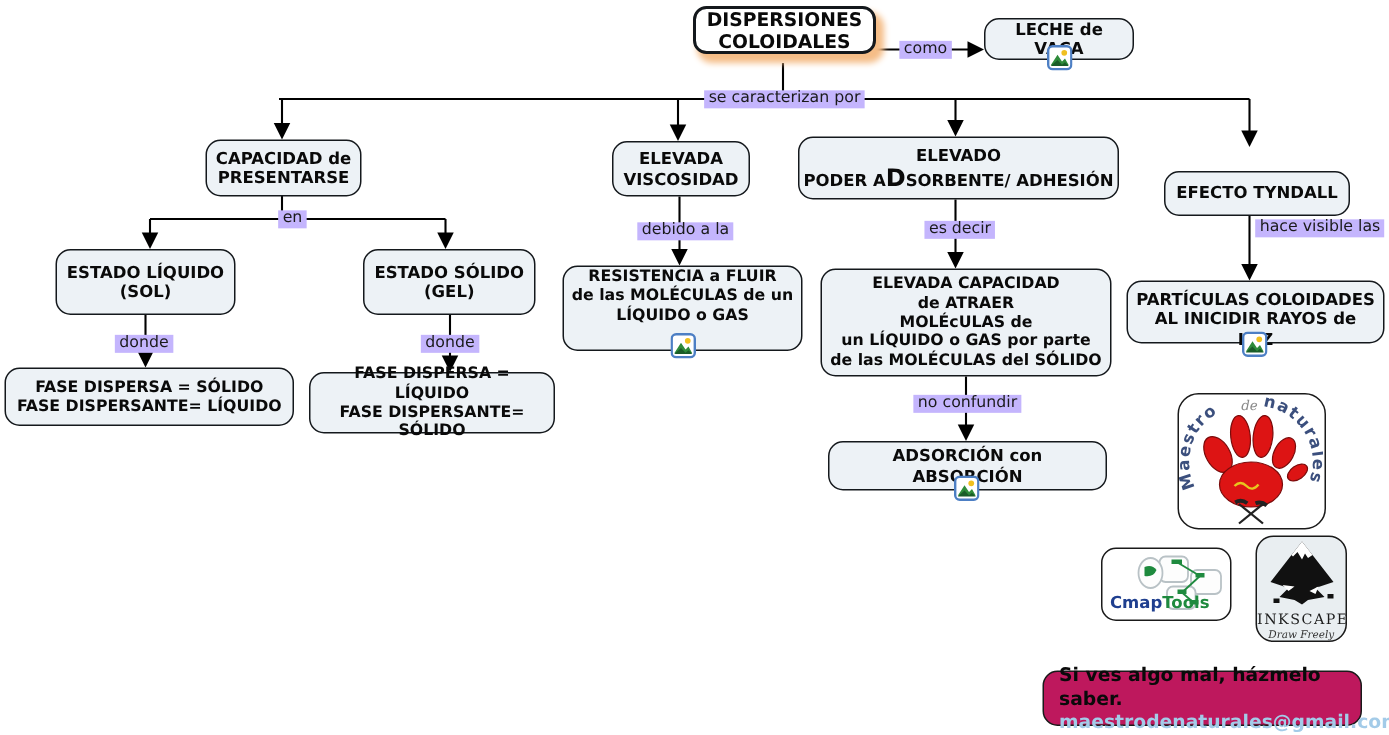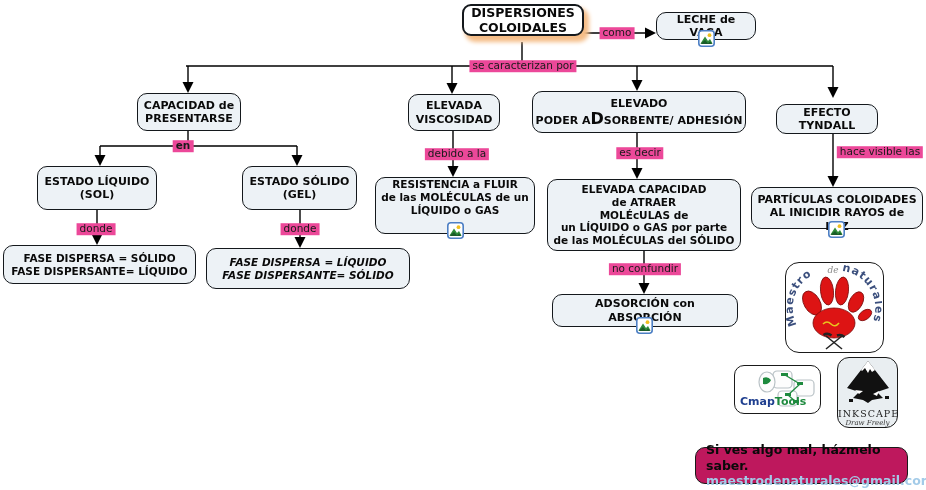--- a/index.html
+++ b/index.html
@@ -15,21 +15,21 @@
     text-align:center;font-weight:bold;font-size:11px;line-height:1.22;
     color:#0a0a0a;white-space:pre-line;padding:2px 5px;
   }
   .node.small-text{font-size:10.5px;}
   .node.root{
     background:#fff;border-width:2px;border-radius:9px;font-size:12.5px;
     box-shadow:4px 5px 4px 1px #f5bd87;z-index:3;
   }
   .link-label{
     position:absolute;z-index:2;transform:translate(-50%,-50%);
-    background:#ec4899;color:#1a1a1a;font-size:10.5px;font-weight:normal;
+    background:#c4b5fd;color:#1a1a1a;font-size:10.5px;font-weight:normal;
     padding:0 3px;white-space:nowrap;line-height:1.1;
   }
   .res-icon{position:absolute;z-index:4;width:17px;height:17px;}
   .bigD{font-size:16px;line-height:1;}
   .logo-box{
     position:absolute;z-index:2;box-sizing:border-box;background:#fff;
     border:1.5px solid #1a1a1a;overflow:hidden;
   }
   #maestro-logo{border-radius:14px;}
   #cmap-logo{border-radius:10px;display:flex;align-items:center;justify-content:center;}
@@ -81,21 +81,21 @@
       <polygon points="294.5,237 305.5,237 300,248"></polygon>
       <polygon points="447.5,166 458.5,166 453,177"></polygon>
       <polygon points="631.5,168 642.5,168 637,179"></polygon>
       <polygon points="638.5,283 649.5,283 644,294"></polygon>
       <polygon points="827.5,176 838.5,176 833,187"></polygon>
     </g>
   </svg>
 
   <div class="link-label" style="left:617px;top:33px;">como</div>
   <div class="link-label" style="left:523px;top:66px;">se caracterizan por</div>
-  <div class="link-label" style="left:183px;top:146px;font-weight:bold;">en</div>
+  <div class="link-label" style="left:195px;top:146px;">en</div>
   <div class="link-label" style="left:96px;top:229px;">donde</div>
   <div class="link-label" style="left:300px;top:229px;">donde</div>
   <div class="link-label" style="left:457px;top:154px;">debido a la</div>
   <div class="link-label" style="left:640px;top:153px;">es decir</div>
   <div class="link-label" style="left:645px;top:269px;">no confundir</div>
   <div class="link-label" style="left:880px;top:152px;">hace visible las</div>
 
   <div class="node root" style="left:462px;top:4px;width:122px;height:32px;">DISPERSIONES
 COLOIDALES</div>
 
@@ -107,32 +107,32 @@
   <div class="node" style="left:532px;top:91px;width:214px;height:42px;flex-direction:column;">
     <span>ELEVADO</span>
     <span style="white-space:nowrap;">
       <span>PODER A</span><span class="bigD">D</span><span>SORBENTE/ ADHESIÓN</span>
     </span>
   </div>
 
   <div class="node" style="left:408px;top:94px;width:92px;height:37px;">ELEVADA
 VISCOSIDAD</div>
 
-  <div class="node" style="left:776px;top:104px;width:102px;height:30px;">EFECTO TYNDALL</div>
+  <div class="node" style="left:776px;top:114px;width:124px;height:30px;">EFECTO TYNDALL</div>
 
   <div class="node" style="left:37px;top:166px;width:120px;height:44px;">ESTADO LÍQUIDO
 (SOL)</div>
 
   <div class="node" style="left:242px;top:166px;width:115px;height:44px;">ESTADO SÓLIDO
 (GEL)</div>
 
   <div class="node small-text" style="left:3px;top:245px;width:193px;height:39px;">FASE DISPERSA = SÓLIDO
 FASE DISPERSANTE= LÍQUIDO</div>
 
-  <div class="node small-text" style="left:206px;top:248px;width:204px;height:41px;font-style:italic;">FASE DISPERSA = LÍQUIDO
+  <div class="node small-text" style="left:206px;top:248px;width:164px;height:41px;">FASE DISPERSA = LÍQUIDO
 FASE DISPERSANTE= SÓLIDO</div>
 
   <div class="node small-text" style="left:375px;top:177px;width:160px;height:57px;align-items:flex-start;padding-top:0;">RESISTENCIA a FLUIR
 de las MOLÉCULAS de un
 LÍQUIDO o GAS</div>
 
   <div class="node small-text" style="left:547px;top:179px;width:194px;height:72px;">ELEVADA CAPACIDAD
 de ATRAER
 MOLÉcULAS de
 un LÍQUIDO o GAS por parte

